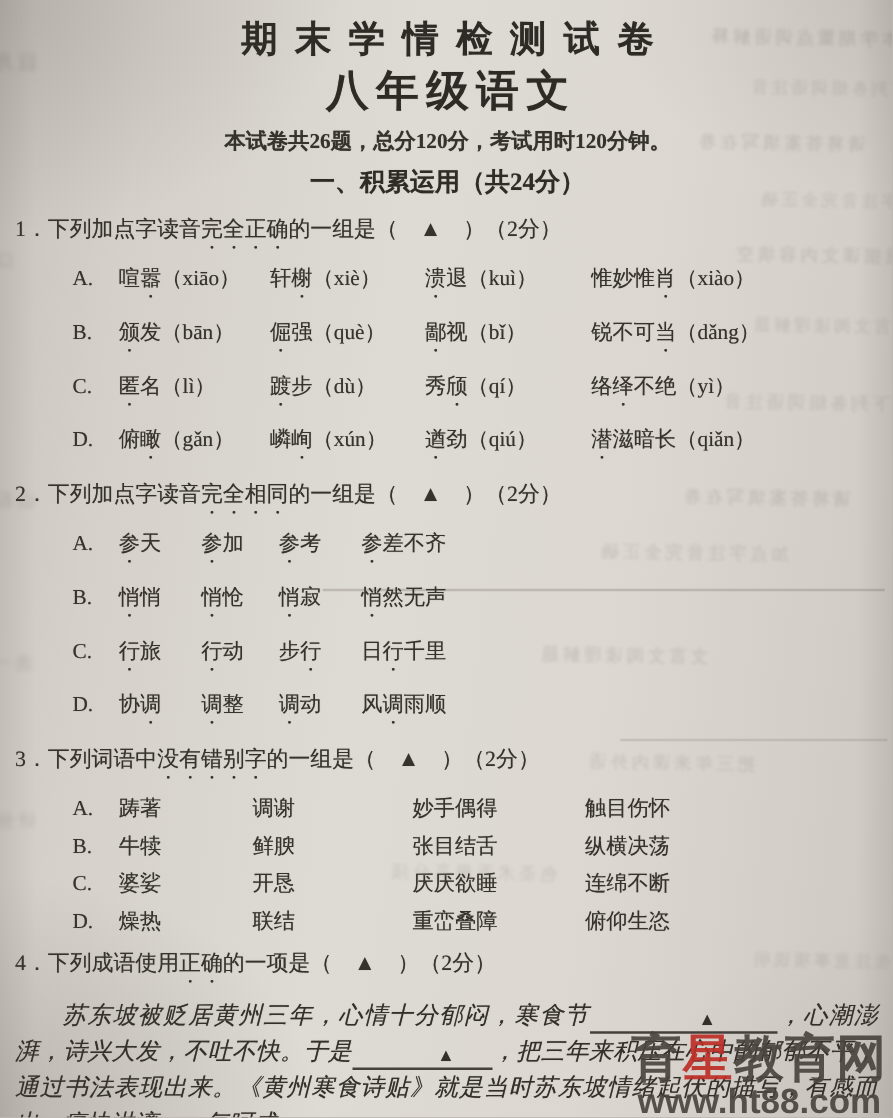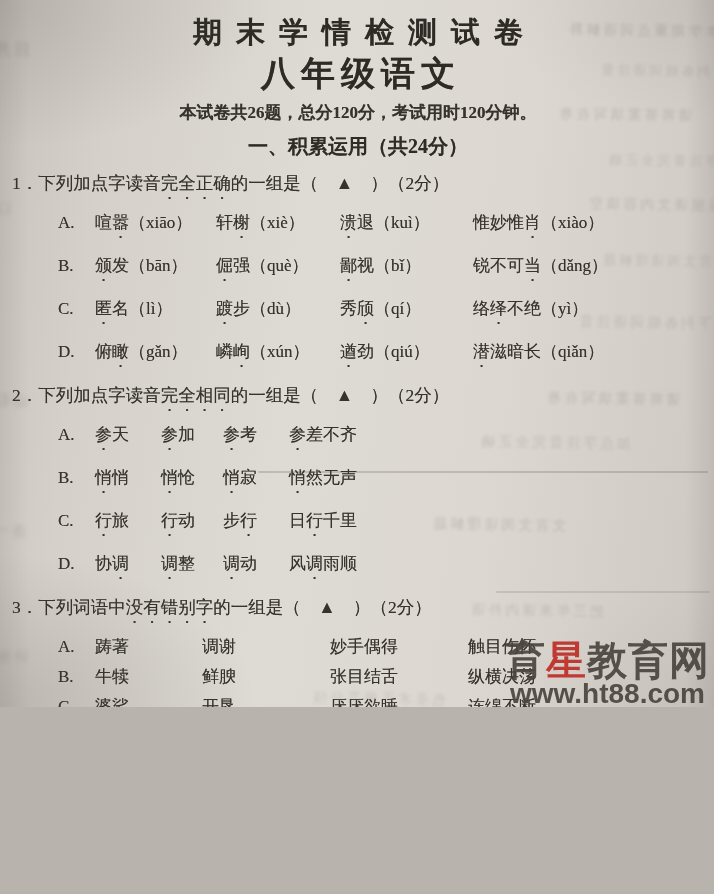--- a/index.html
+++ b/index.html
@@ -3,21 +3,21 @@
 <meta charset="utf-8">
 <style>
   :root{
     --paper:#d9d4ce;
     --ink:#36322c;
     --wm-red:#bf2e28;
     --wm-dark:#4a463f;
   }
   html,body{margin:0;padding:0;background:#b9b3ad;}
   .page{
-    position:relative;width:714px;height:707px;overflow:hidden;
+    position:relative;width:714px;height:894px;overflow:hidden;
     background:linear-gradient(97deg,#c9c3bd 0%,#d5d0ca 15%,#dedad4 42%,#dcd7d1 68%,#cec8c2 100%);
     font-family:"Liberation Serif","DejaVu Serif",serif;
     color:var(--ink);
     text-shadow:0 0 .6px rgba(54,50,44,.55);
     box-sizing:border-box;padding:6px 10px 12px 12px;
   }
   .page::before{
     content:"";position:absolute;inset:0;z-index:6;pointer-events:none;
     background:
       radial-gradient(55% 30% at 0% 0%, rgba(70,64,58,.16), transparent 70%),

